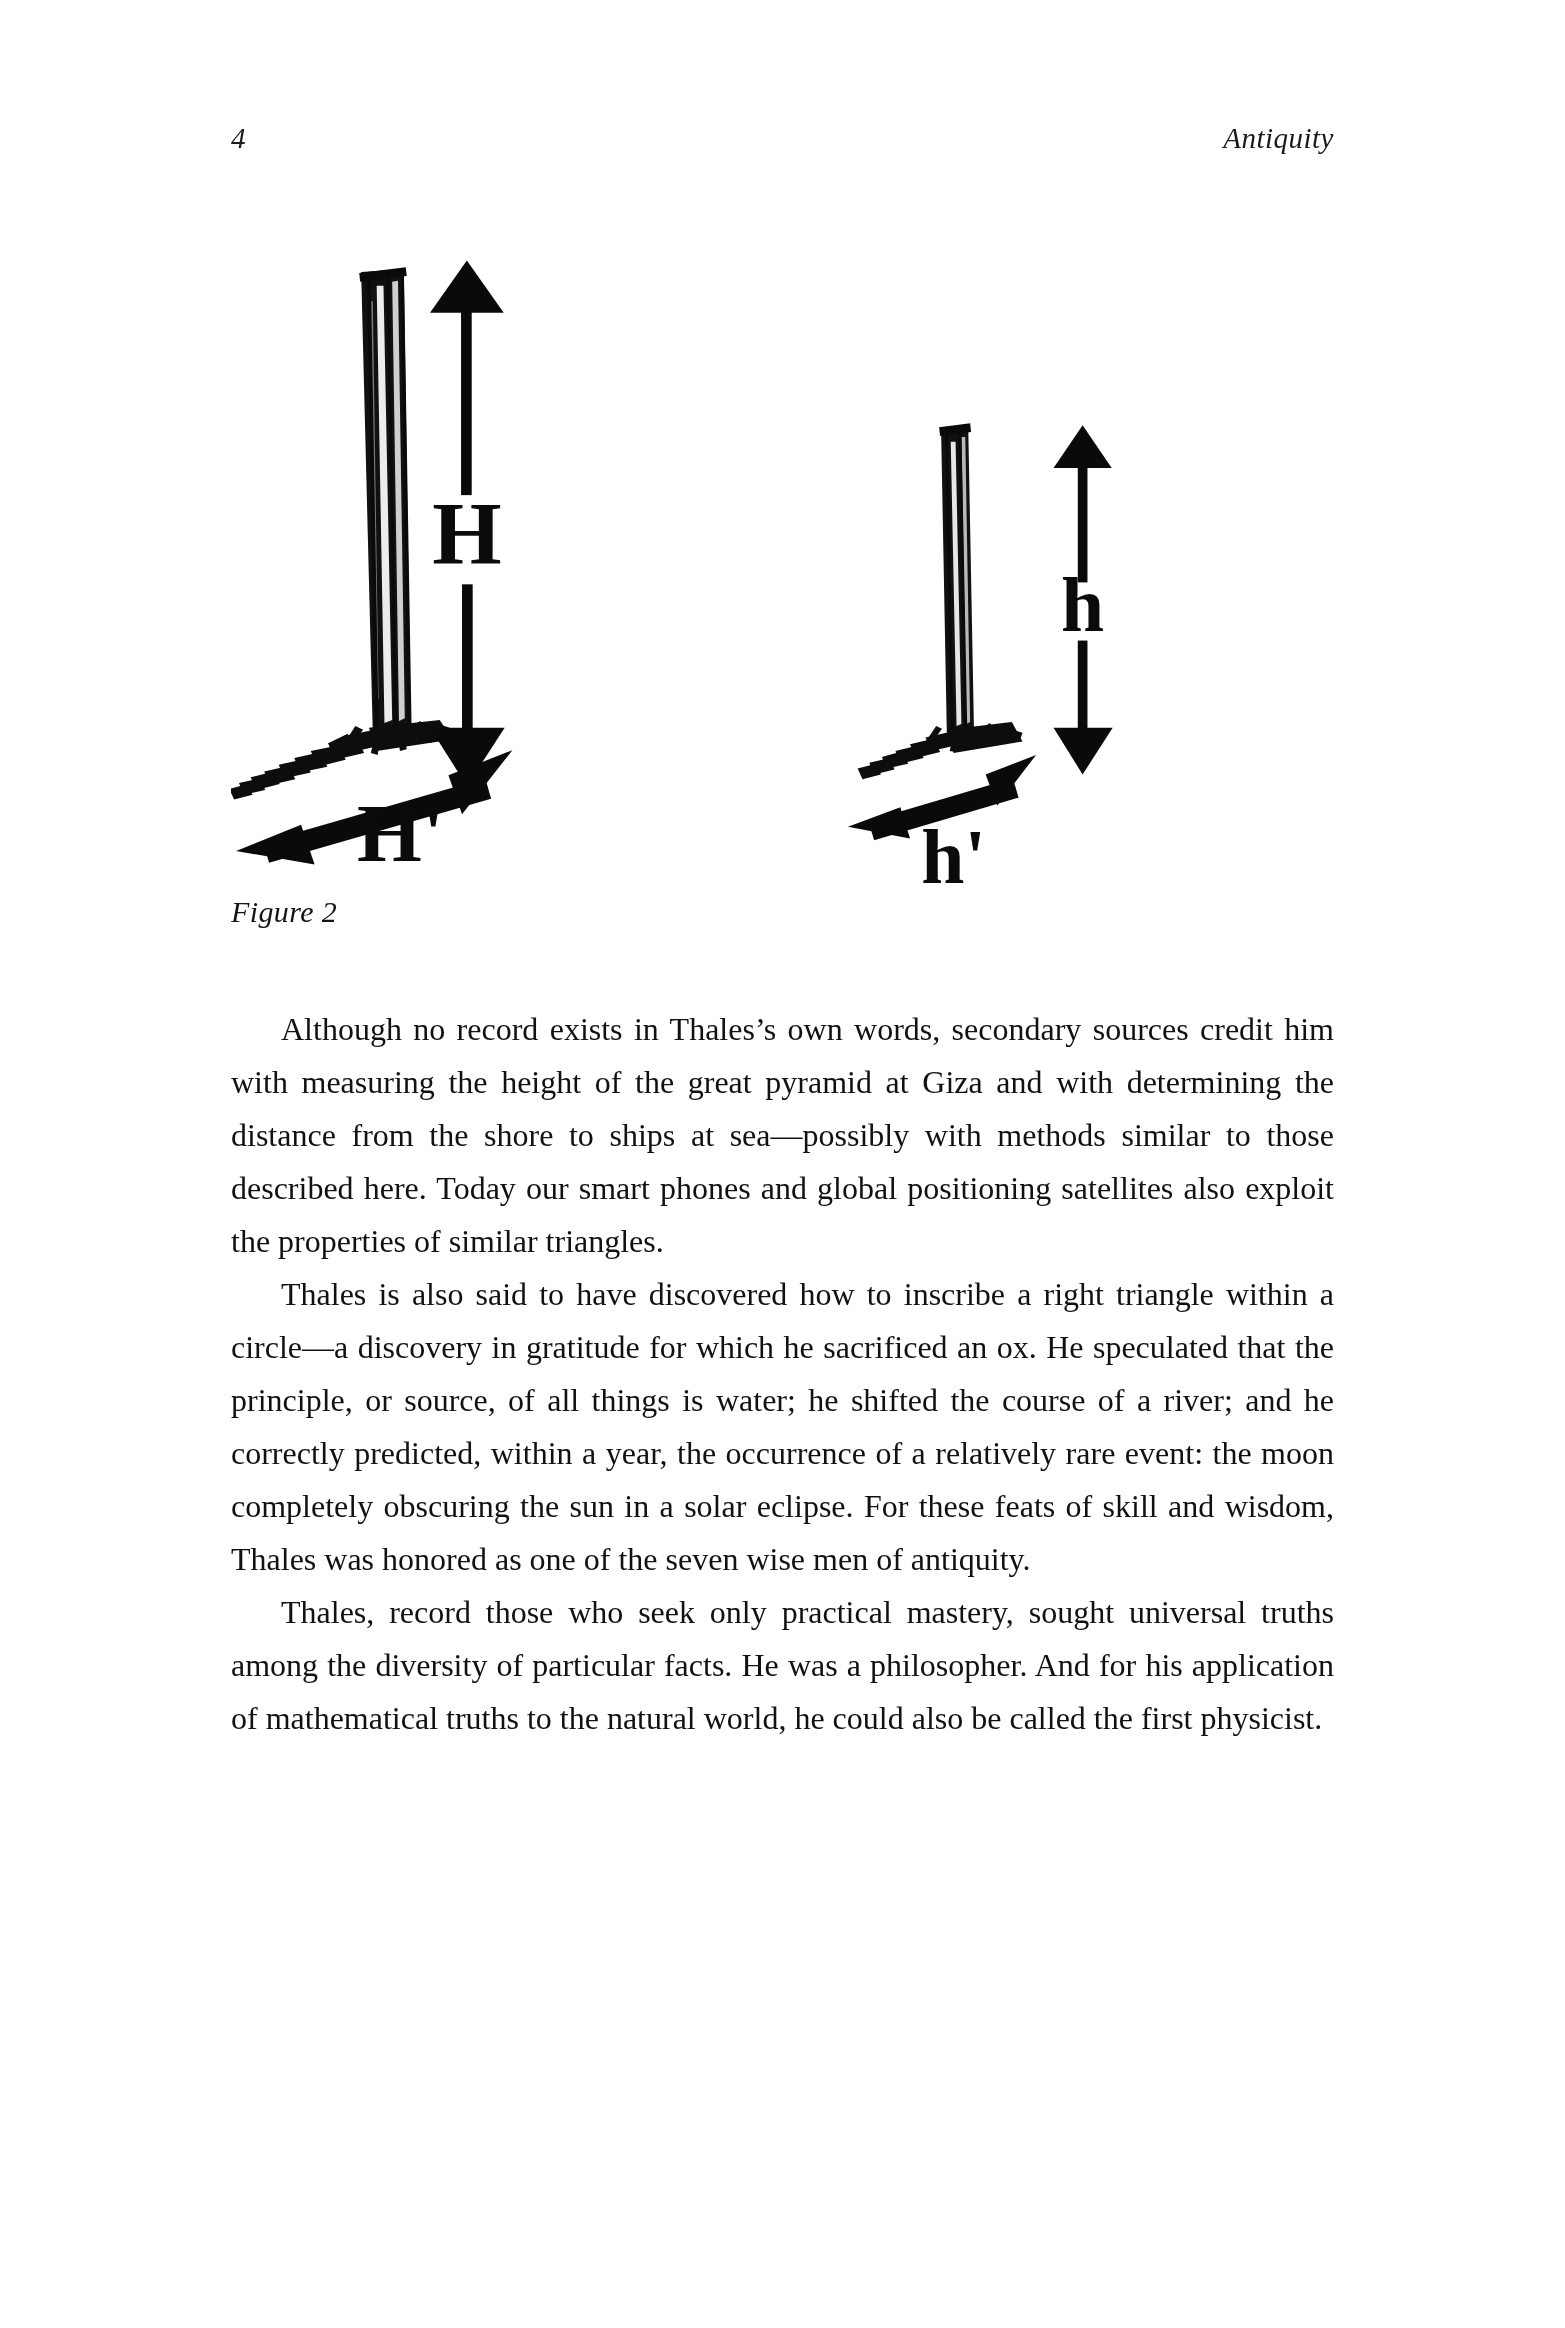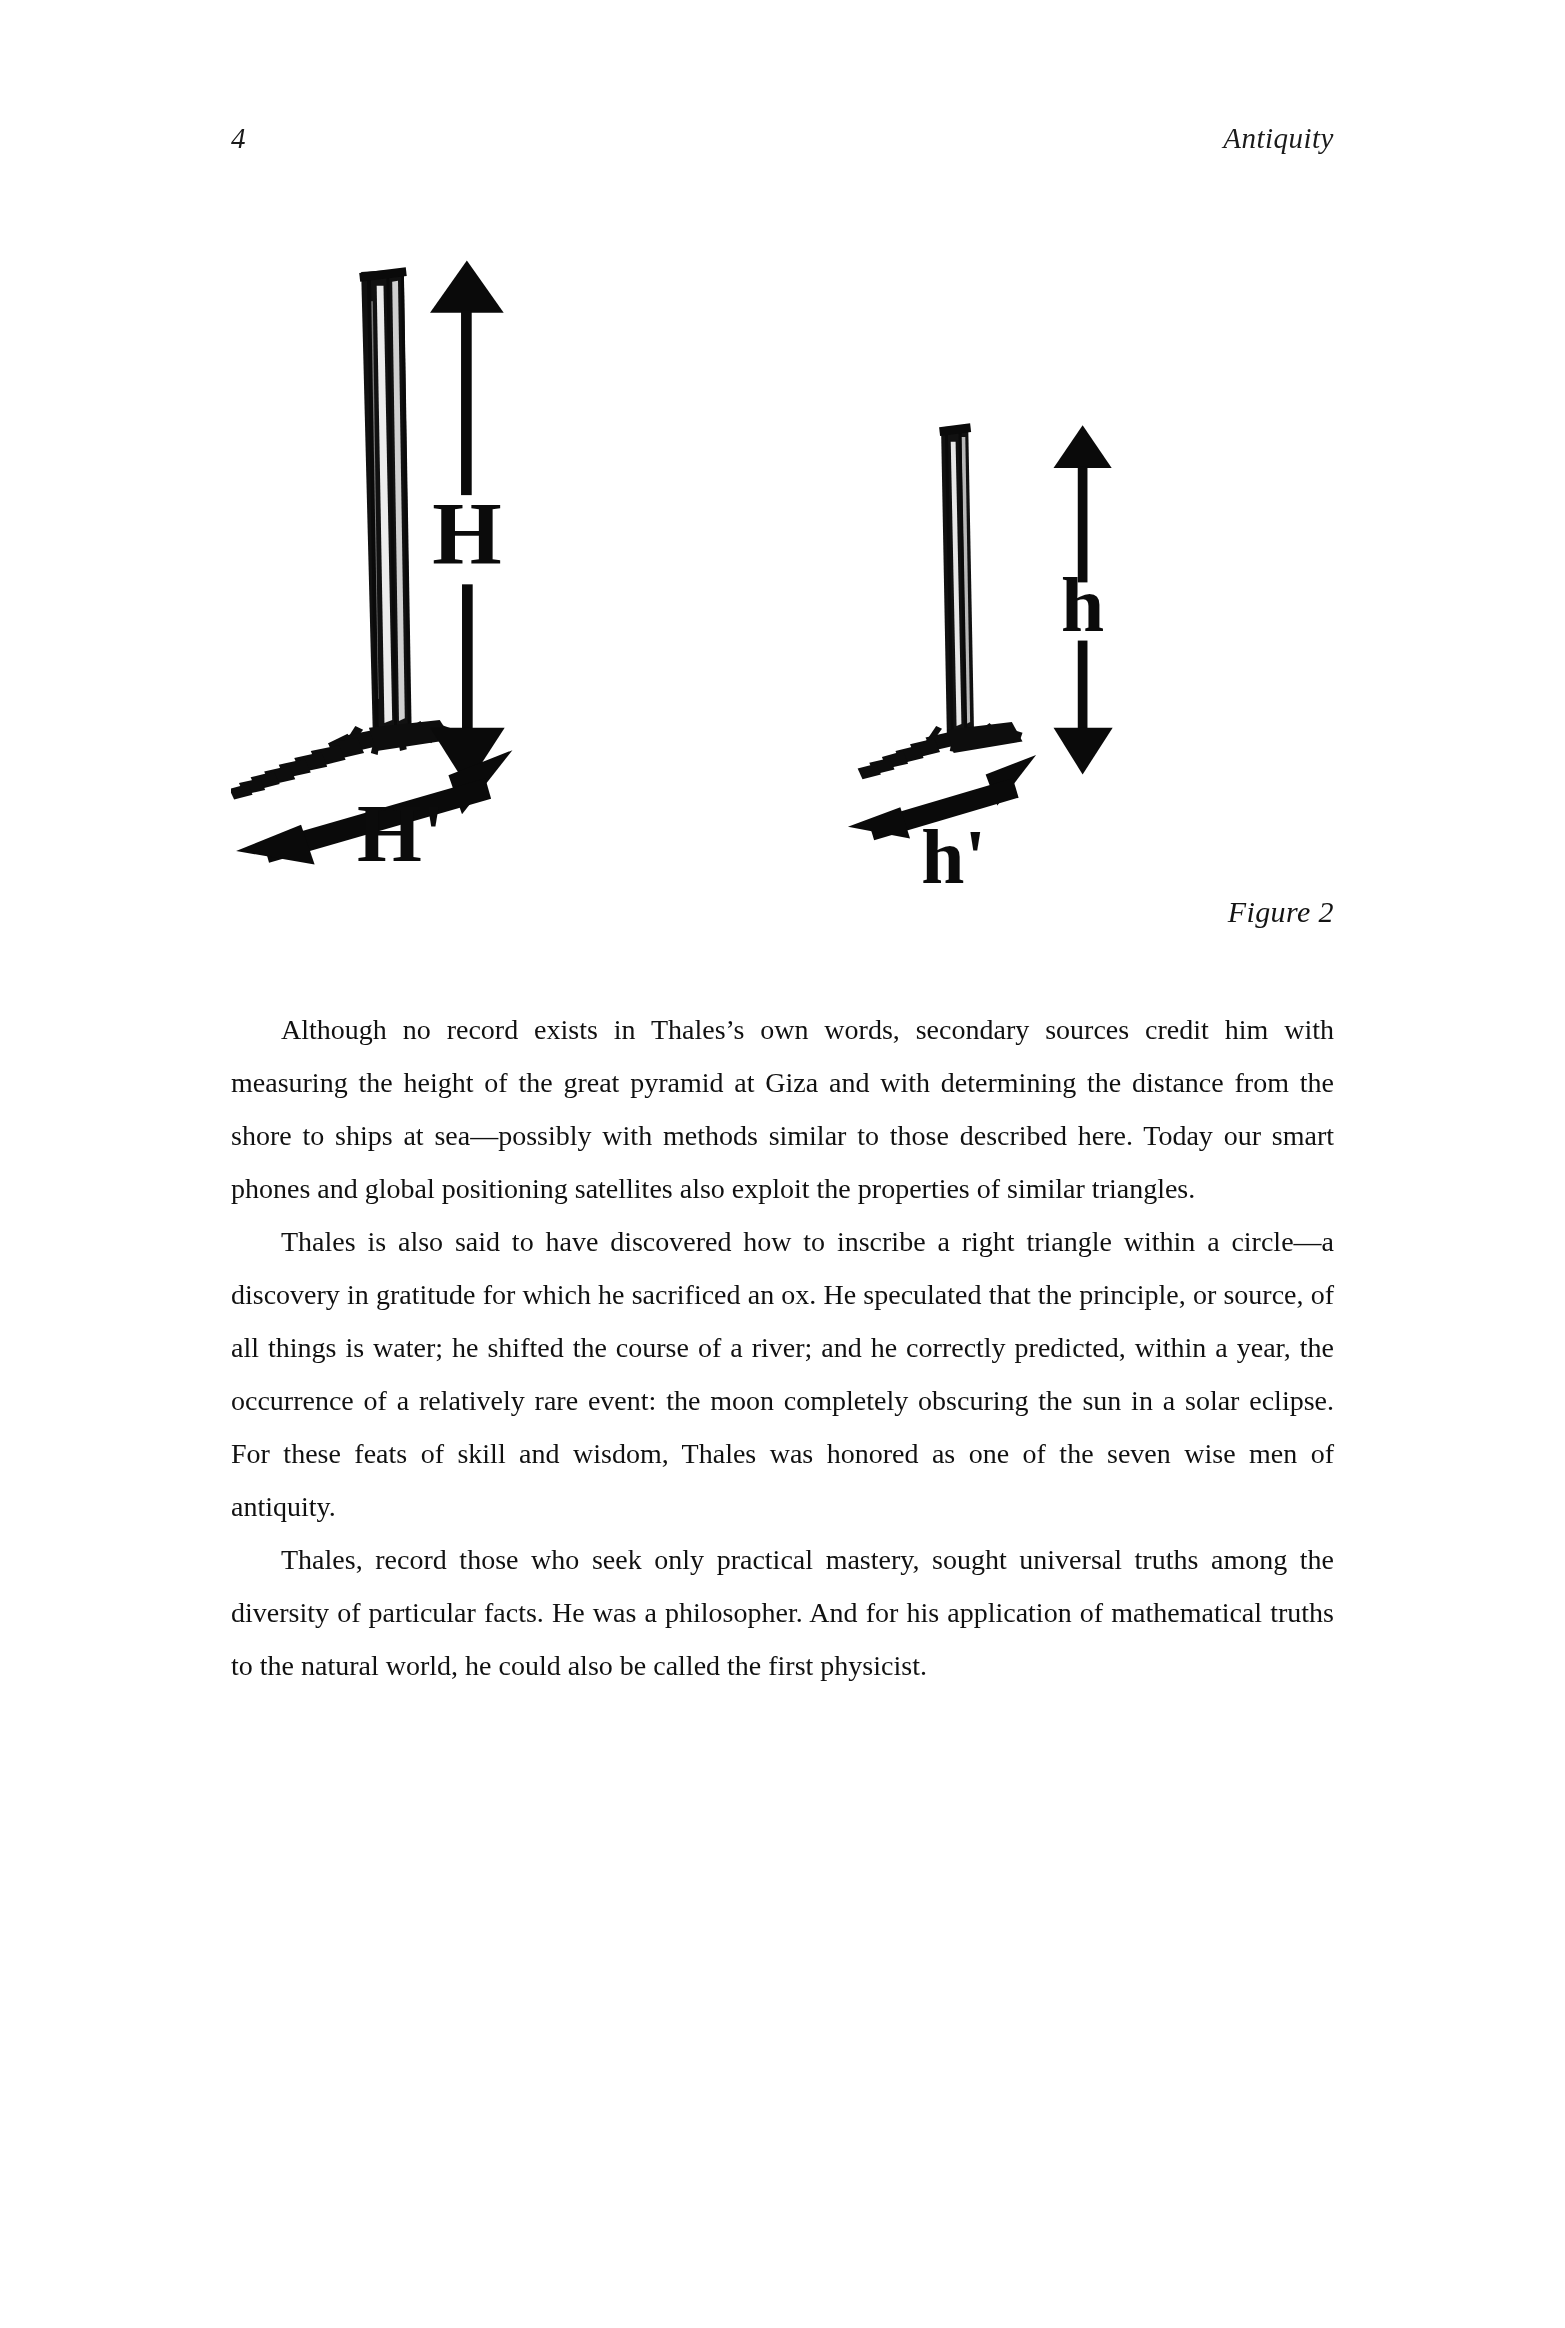--- a/index.html
+++ b/index.html
@@ -55,21 +55,21 @@
     width: 1103px;
     height: 640px;
   }
   .figure-art svg { display: block; width: 100%; height: 100%; }
 
   .fig-caption {
     position: absolute;
     left: 0;
     right: 0;
     top: 652px;
-    text-align: right;
+    text-align: left;
     font-style: italic;
     font-size: 30px;
     letter-spacing: 0.4px;
     color: #141414;
   }
 
   
   .lbl {
     font-family: "Liberation Serif", "DejaVu Serif", serif;
     font-weight: 700;
@@ -80,21 +80,21 @@
   .body-col {
     position: absolute;
     left: 231px;
     top: 1003px;
     width: 1103px;
   }
   .para {
     margin: 0;
     text-align: justify;
     text-justify: inter-word;
-    font-size: 28px;
+    font-size: 32px;
     line-height: 53px;
     color: #111111;
     text-indent: 50px;
     hyphens: manual;
     -webkit-hyphens: manual;
   }
   .para + .para { margin-top: 0; }
   .para:last-child { text-align: justify; }
 </style>
 </head>

